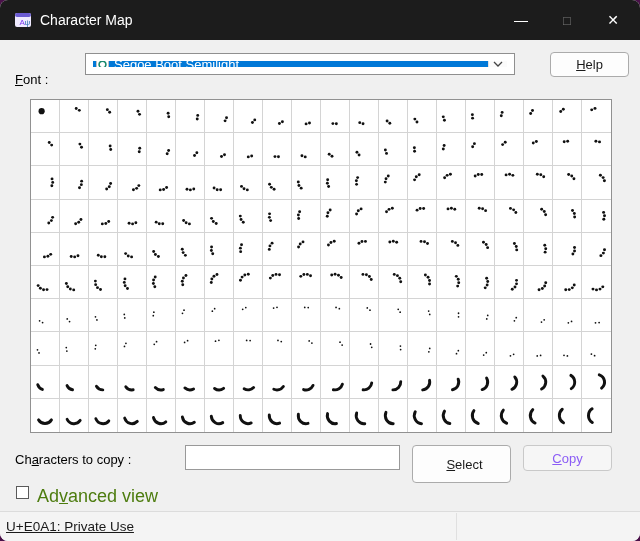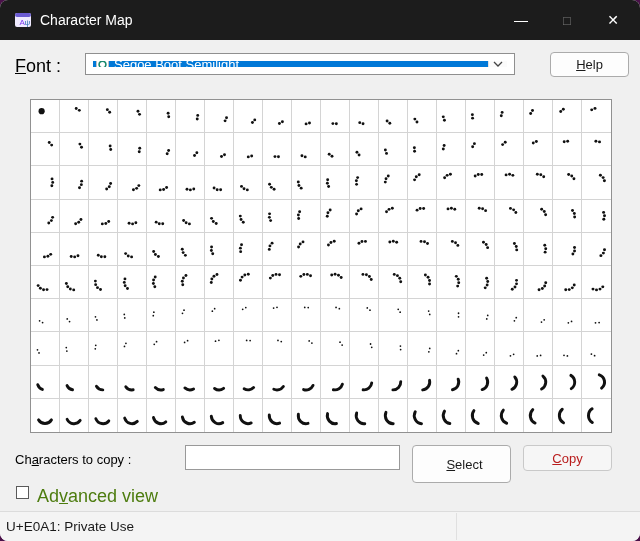--- a/index.html
+++ b/index.html
@@ -21,42 +21,42 @@
   }
   .app-icon{margin-left:14px;width:18px;height:18px;display:inline-flex;}
   .title{color:#ffffff;font-size:14px;margin-left:8px;}
   .winbtns{position:absolute;right:4px;top:0;height:40px;display:flex;}
   .winbtn{
     width:46px;height:40px;display:flex;align-items:center;justify-content:center;
     color:#ffffff;font-size:14px;cursor:default;
   }
   .winbtn.dim{color:#7a7a7a;font-size:13px;}
   
-  .font-label{position:absolute;left:15px;top:56px;font-size:18px;color:#000;}
+  .font-label{position:absolute;left:15px;top:72px;font-size:13px;color:#000;}
   .combo{
     position:absolute;left:85px;top:53px;width:430px;height:22px;
     background:#ffffff;border:1px solid #8f8f8f;display:flex;align-items:stretch;
     box-sizing:border-box;padding:7px;
   }
   .combo-sel{
     flex:1;background:var(--accent-selection,#0078d7);color:#ffffff;
     display:flex;align-items:center;gap:5px;padding-left:3px;font-size:13px;
     overflow:hidden;white-space:nowrap;
   }
   .font-type-icon{width:13px;height:13px;display:inline-flex;flex:0 0 auto;}
   .combo-arrow{
     width:18px;display:flex;align-items:center;justify-content:center;
     background:#fbfbfb;border-left:1px solid #e2e2e2;color:#333;
   }
   .btn{
     position:absolute;font-family:"Liberation Sans",sans-serif;
     font-size:13px;color:#1a1a1a;background:#fdfdfd;
     border:1px solid #ababab;border-radius:4px;
   }
-  .btn.disabled{color:#b91c1c;background:#f6f6f6;border-color:#c9c9c9;}
+  .btn.disabled{color:#8b5cf6;background:#f6f6f6;border-color:#c9c9c9;}
   #helpBtn{left:534px;top:52px;width:79px;height:25px;margin-left:16px;}
   
   .char-grid{
     position:absolute;left:30px;top:99px;width:580px;height:332px;
     display:grid;background:#ffffff;border:1px solid #919191;box-sizing:content-box;
   }
   .cell{
     border-right:1px solid #d4d4d4;border-bottom:1px solid #d4d4d4;
     box-sizing:border-box;overflow:hidden;
   }
@@ -76,21 +76,21 @@
     background:#ffffff;border:1px solid #5a5a5a;box-sizing:border-box;
   }
   .adv-label{position:absolute;left:37px;top:486px;font-size:18px;color:#4d7c0f;}
   
   .statusbar{
     position:absolute;left:0;right:0;bottom:0;height:29px;
     background:#f4f4f4;border-top:1px solid #dcdcdc;
   }
   .status-text{
     position:absolute;left:6px;top:0;height:29px;display:flex;align-items:center;
-    font-size:13.5px;color:#1a1a1a;
+    font-size:13.5px;color:#1a1a1a;text-decoration:underline;
   }
   .status-sep{
     position:absolute;left:456px;top:1px;bottom:1px;width:1px;background:#e0e0e0;
   }
   u{text-decoration:underline;}
 </style>
 </head>
 <body>
 
 <div class="window">

